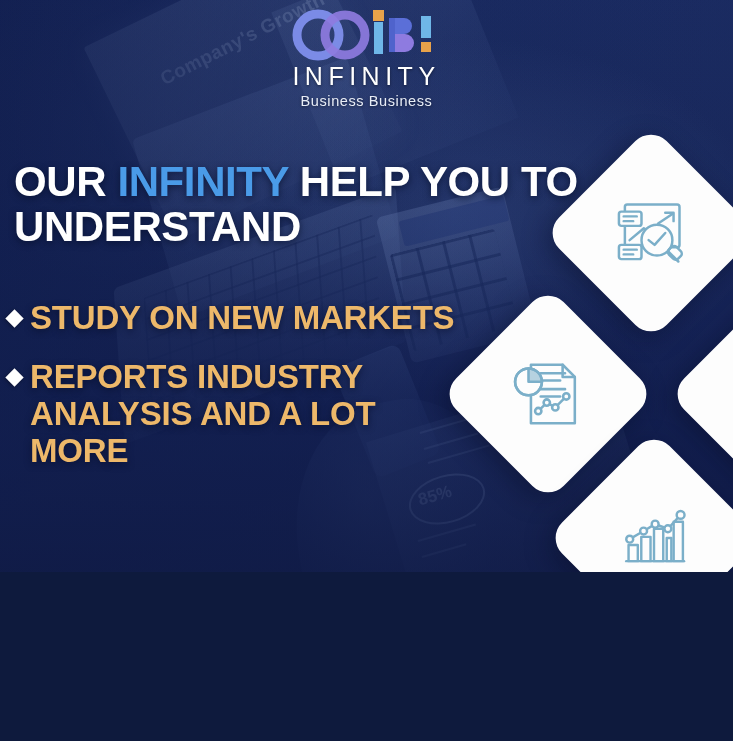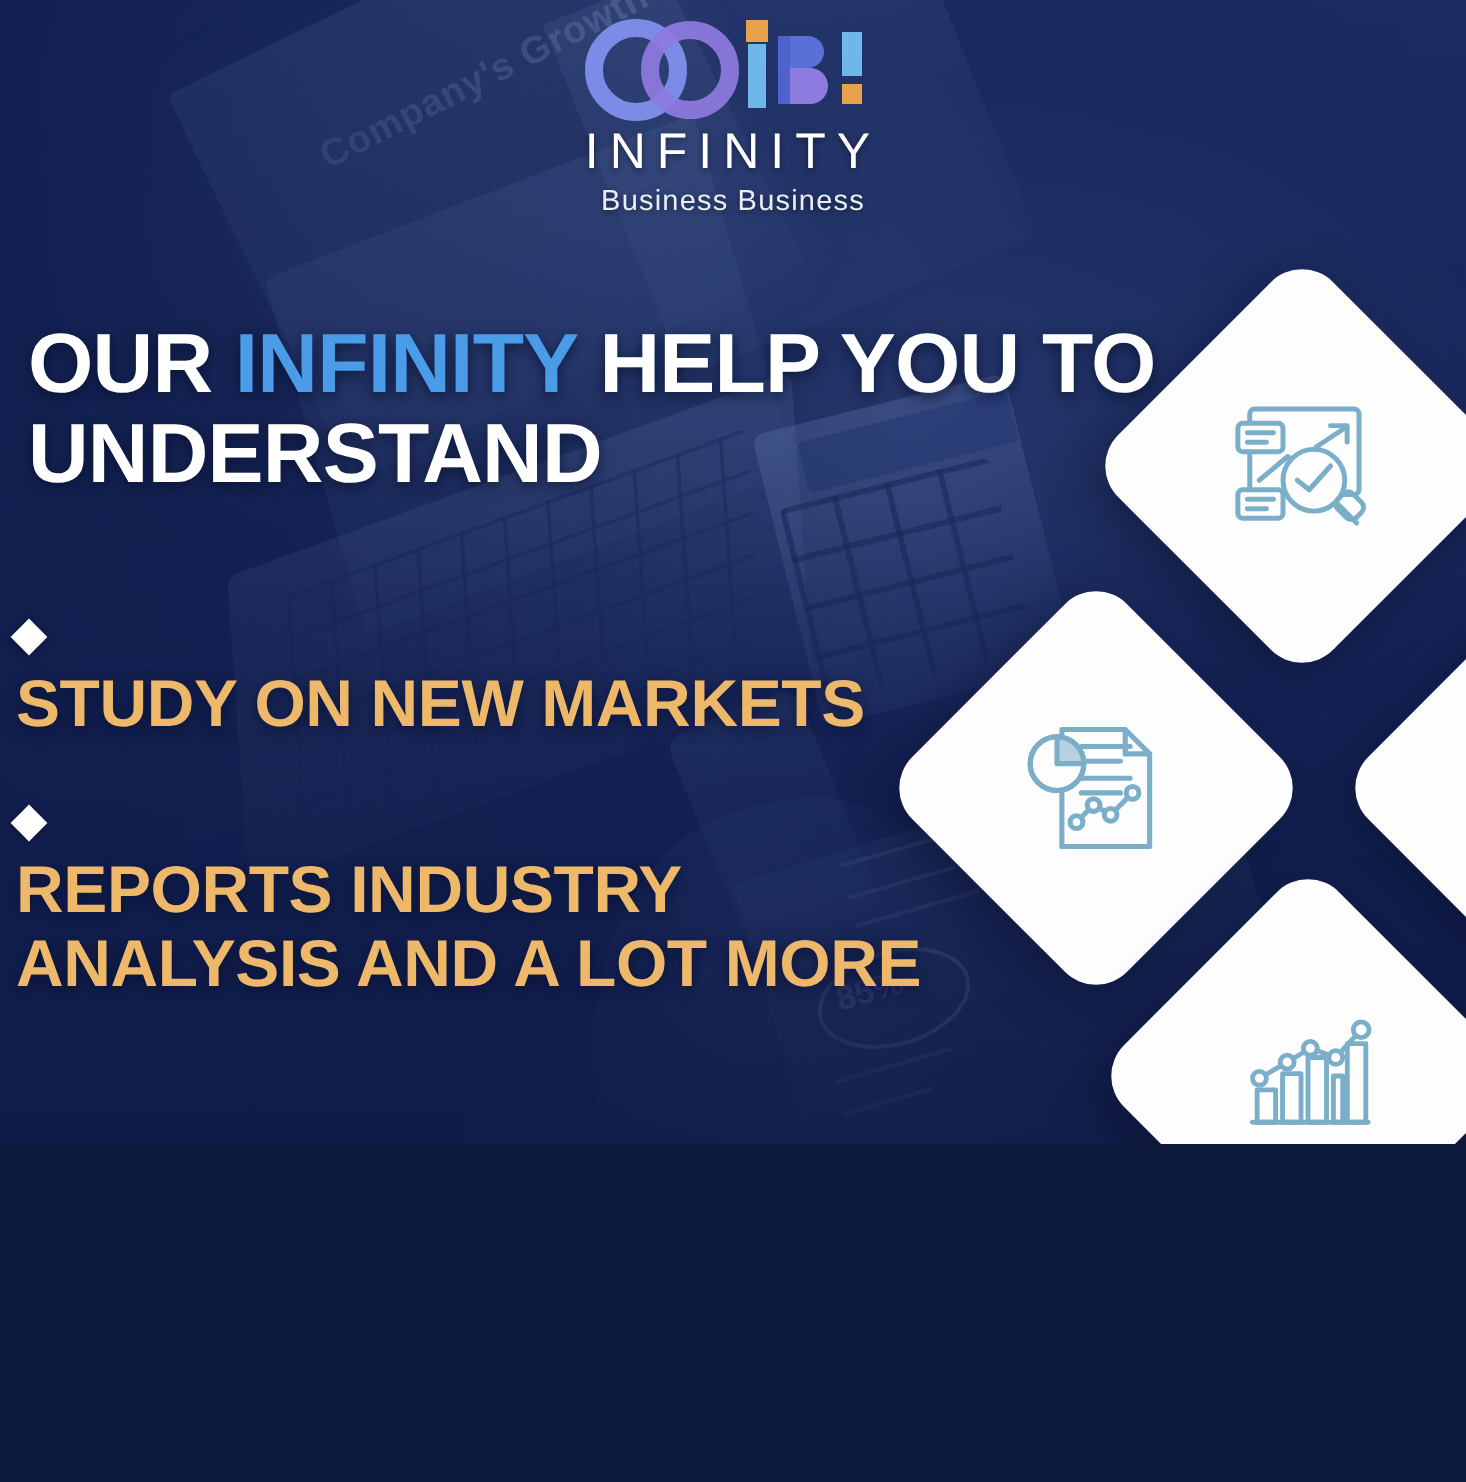--- a/index.html
+++ b/index.html
@@ -174,21 +174,20 @@
   .headline .hl{color:#4A9BE8;}
 
   
   .bullets{
     position:absolute;left:8px;top:300px;width:470px;
     z-index:5;
   }
   .bullet{
     display:flex;align-items:flex-start;gap:9px;
     margin-bottom:22px;
-    flex-direction:column;
   }
   .bmark{
     flex:0 0 auto;
     width:13px;height:13px;
     background:#FFFFFF;
     transform:rotate(45deg);
     margin-top:12px;
     box-shadow:0 1px 4px rgba(0,0,0,.4);
   }
   .btext{

